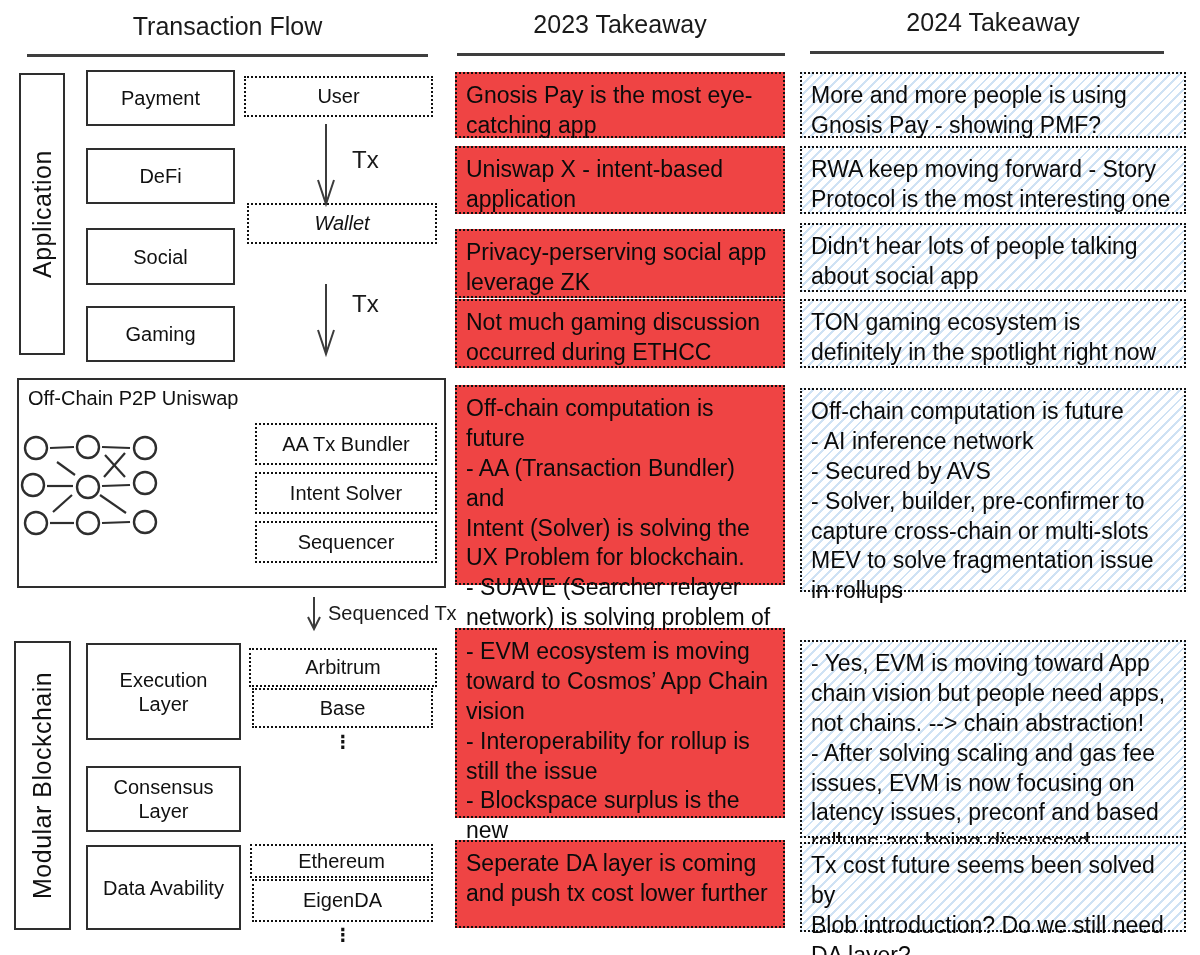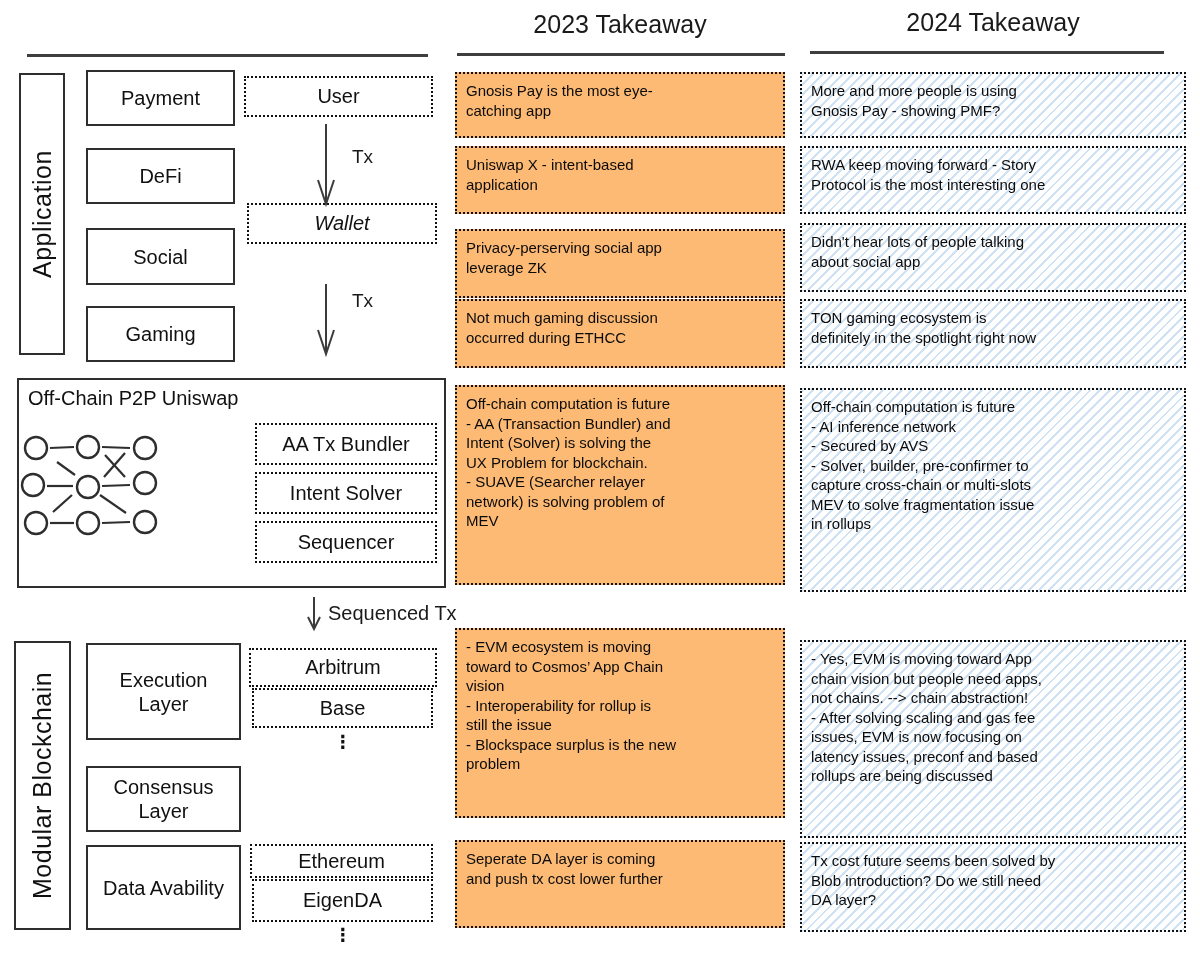--- a/index.html
+++ b/index.html
@@ -19,41 +19,42 @@
     display:flex;align-items:center;justify-content:center;text-align:center;
     font-size:20px;line-height:1.15;box-sizing:border-box;
   }
   .vlabel{
     position:absolute;border:2px solid #2e2e2e;background:#fff;box-sizing:border-box;
     display:flex;align-items:center;justify-content:center;
     writing-mode:vertical-rl;transform:rotate(180deg);
     font-size:25px;letter-spacing:0.5px;
   }
   .note{
-    position:absolute;border:2px dotted #111;background:#fdba74;box-sizing:border-box;
-    font-size:15px;line-height:1.3;padding:7px 9px;white-space:pre-line;color:#0b0b0b;
+    position:absolute;border:2px dotted #111;background:#ef4444;box-sizing:border-box;
+    font-size:23px;line-height:1.3;padding:7px 9px;white-space:pre-line;color:#0b0b0b;
   }
   .note.hatch{
     background-image:repeating-linear-gradient(135deg,
       var(--hatch,#cfe2f4) 0px, var(--hatch,#cfe2f4) 2px,
       #ffffff 2px, #ffffff 7px);
   }
-  .flow-label{position:absolute;font-size:19px;color:#1a1a1a;white-space:nowrap;}
+  .flow-label{position:absolute;font-size:24px;color:#1a1a1a;white-space:nowrap;}
   .ellipsis{position:absolute;font-size:18px;font-weight:900;line-height:1;color:#111;}
   .arrow{position:absolute;}
   .arrow line, .arrow path{stroke:#3c3c3c;stroke-width:2;fill:none;}
   .net circle{stroke:#2e2e2e;stroke-width:2.4;fill:#fff;}
   .net line{stroke:#2e2e2e;stroke-width:2.2;}
   .oc-title{position:absolute;left:28px;top:387px;font-size:20px;color:#111;white-space:nowrap;}
 </style>
 </head>
 <body>
 
 <div class="canvas">
 
+  <div class="col-title" style="left:25px;top:12px;width:405px;">Transaction Flow</div>
   <div class="rule" style="left:27px;top:54px;width:401px;"></div>
   <div class="col-title" style="left:455px;top:10px;width:330px;">2023 Takeaway</div>
   <div class="rule" style="left:457px;top:53px;width:328px;"></div>
   <div class="col-title" style="left:800px;top:8px;width:386px;">2024 Takeaway</div>
   <div class="rule" style="left:810px;top:51px;width:354px;"></div>
 
   <div class="vlabel" style="left:19px;top:73px;width:46px;height:282px;">Application</div>
   <div class="solid-box" style="left:86px;top:70px;width:149px;height:56px;">Payment</div>
   <div class="solid-box" style="left:86px;top:148px;width:149px;height:56px;">DeFi</div>
   <div class="solid-box" style="left:86px;top:228px;width:149px;height:57px;">Social</div>

